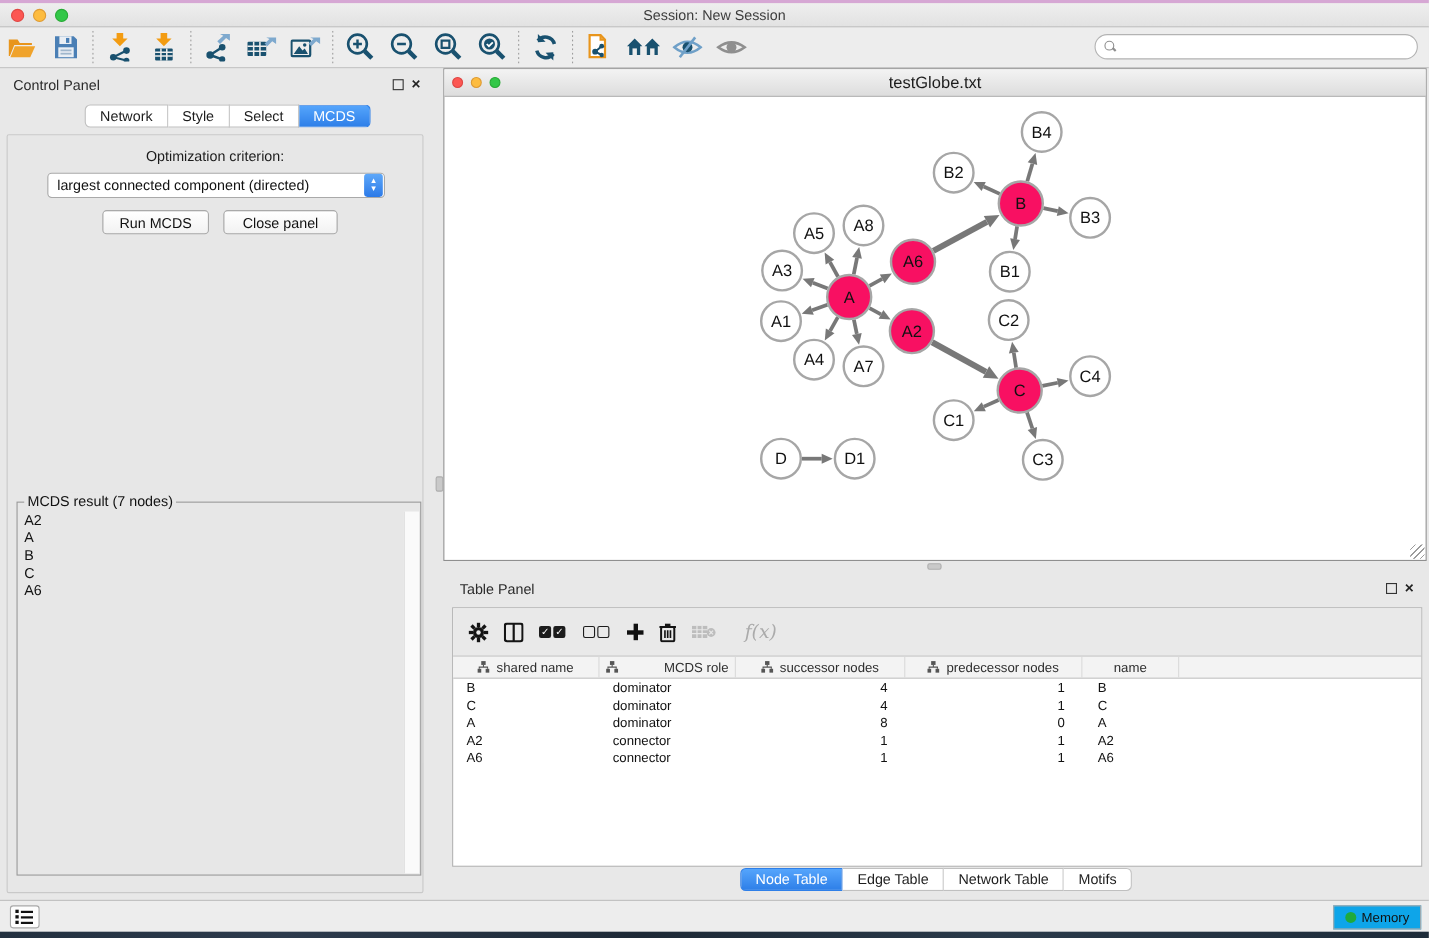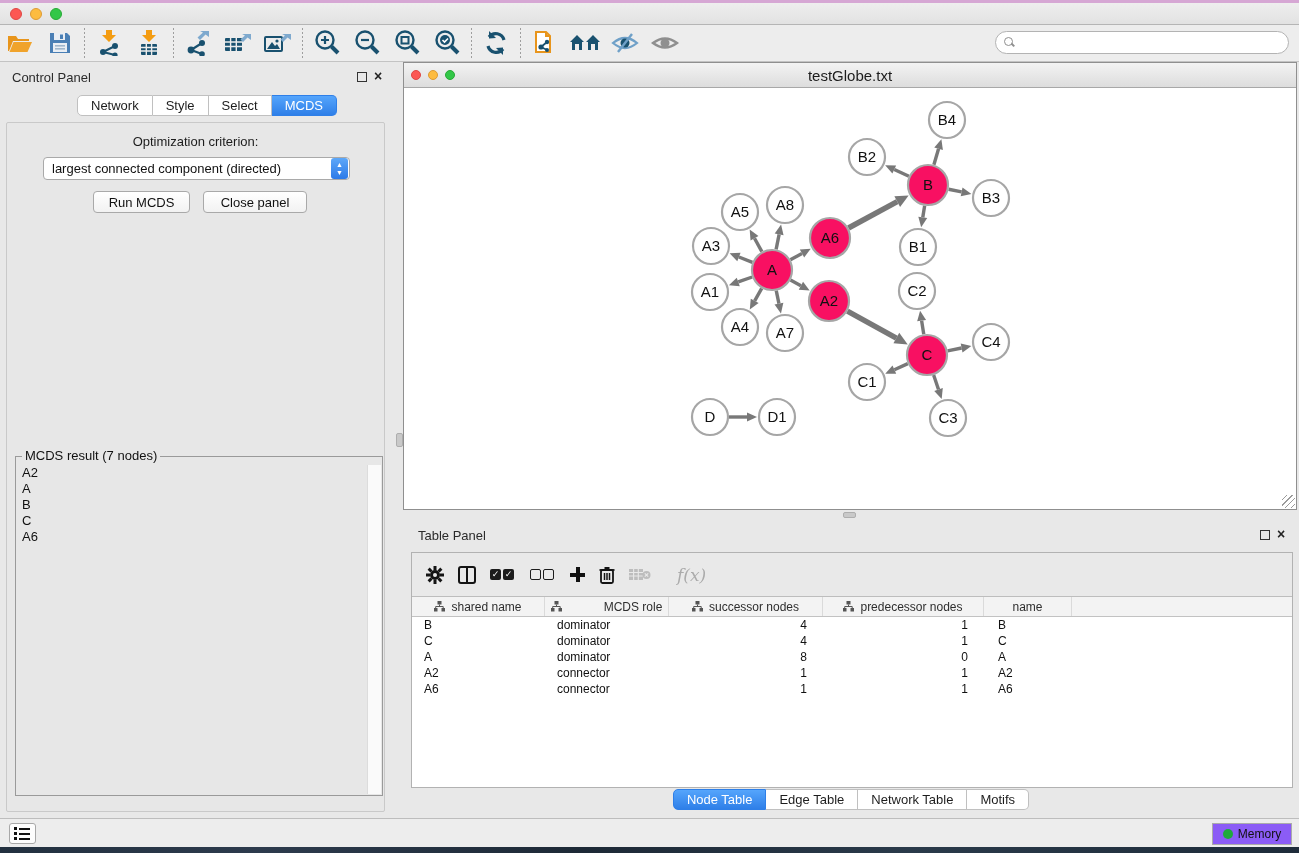--- a/index.html
+++ b/index.html
@@ -125,36 +125,37 @@
 
   
   #statusbar { left:0; top:818px; width:1299px; height:29px; background:#ededed;
     border-top:1px solid #bdbdbd; }
   #list-btn { position:absolute; left:9px; top:4px; width:27px; height:21px; background:#fdfdfd;
     border:1px solid #a8a8a8; border-radius:3px; display:flex; flex-direction:column;
     justify-content:center; gap:2px; padding-left:4px; }
   #list-btn .li { display:flex; align-items:center; gap:2px; }
   #list-btn .sq { width:3px; height:3px; background:#111; }
   #list-btn .ln { width:11px; height:2px; background:#111; }
-  #memory-btn { position:absolute; right:7px; top:4px; width:80px; height:22px; background:#8b5cf6;
+  #memory-btn { position:absolute; right:7px; top:4px; width:80px; height:22px; background:#0ea5e9;
     border:1px solid #ababab; border-radius:0; display:flex; align-items:center; justify-content:center;
     font-size:12px; color:#111; gap:5px; }
   #memory-btn .dot { width:10px; height:10px; border-radius:50%; background:#1faa3c; }
 
   svg text { font-family:"Liberation Sans", sans-serif; }
 </style>
 </head>
 <body>
 
 <div id="top-strip" class="abs"></div>
 
 <div id="titlebar" class="abs">
   <span class="tl red"></span>
   <span class="tl yel"></span>
   <span class="tl grn"></span>
+  <span class="title">Session: New Session</span>
 </div>
 
 <div id="toolbar" class="abs">
   <span class="tbtn">
     <svg width="26" height="22" viewBox="0 0 26 22">
         <path d="M1 4 L9 4 L11 7 L22 7 L22 9 L6 9 L2 19 L1 19 Z" fill="#e8951c"></path>
         <path d="M6.5 10 L25 10 L20.5 20 L2.5 20 Z" fill="#f0a32b"></path>
       </svg>
   </span>
   <span class="tbtn">

